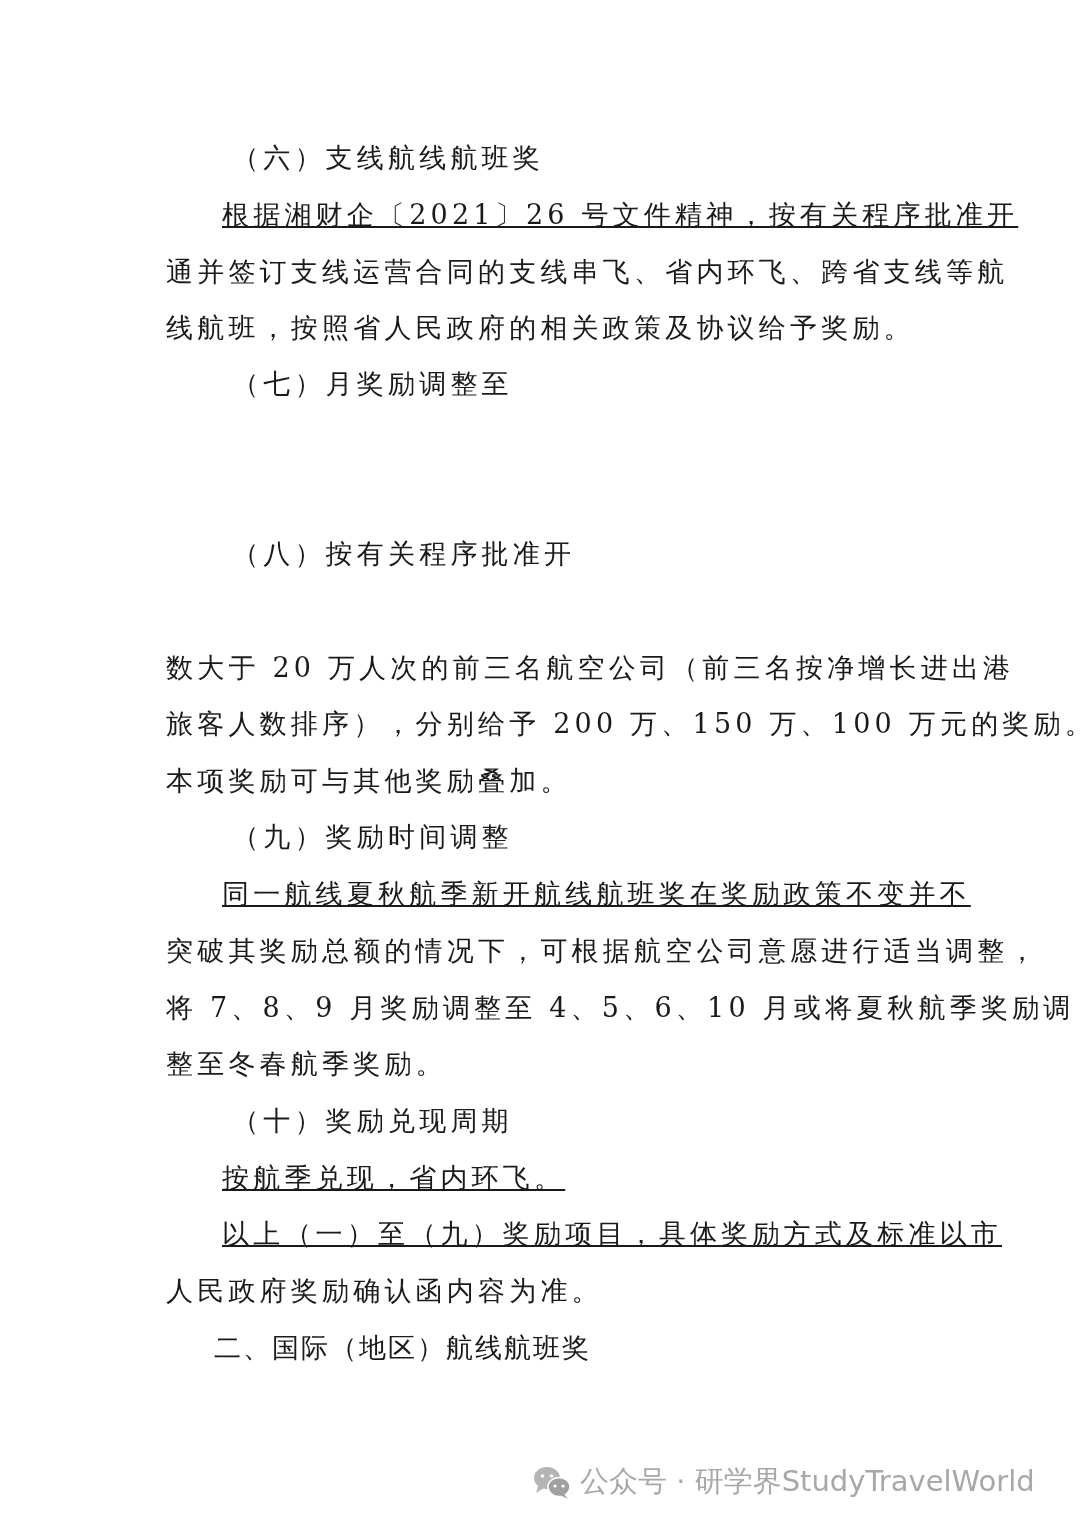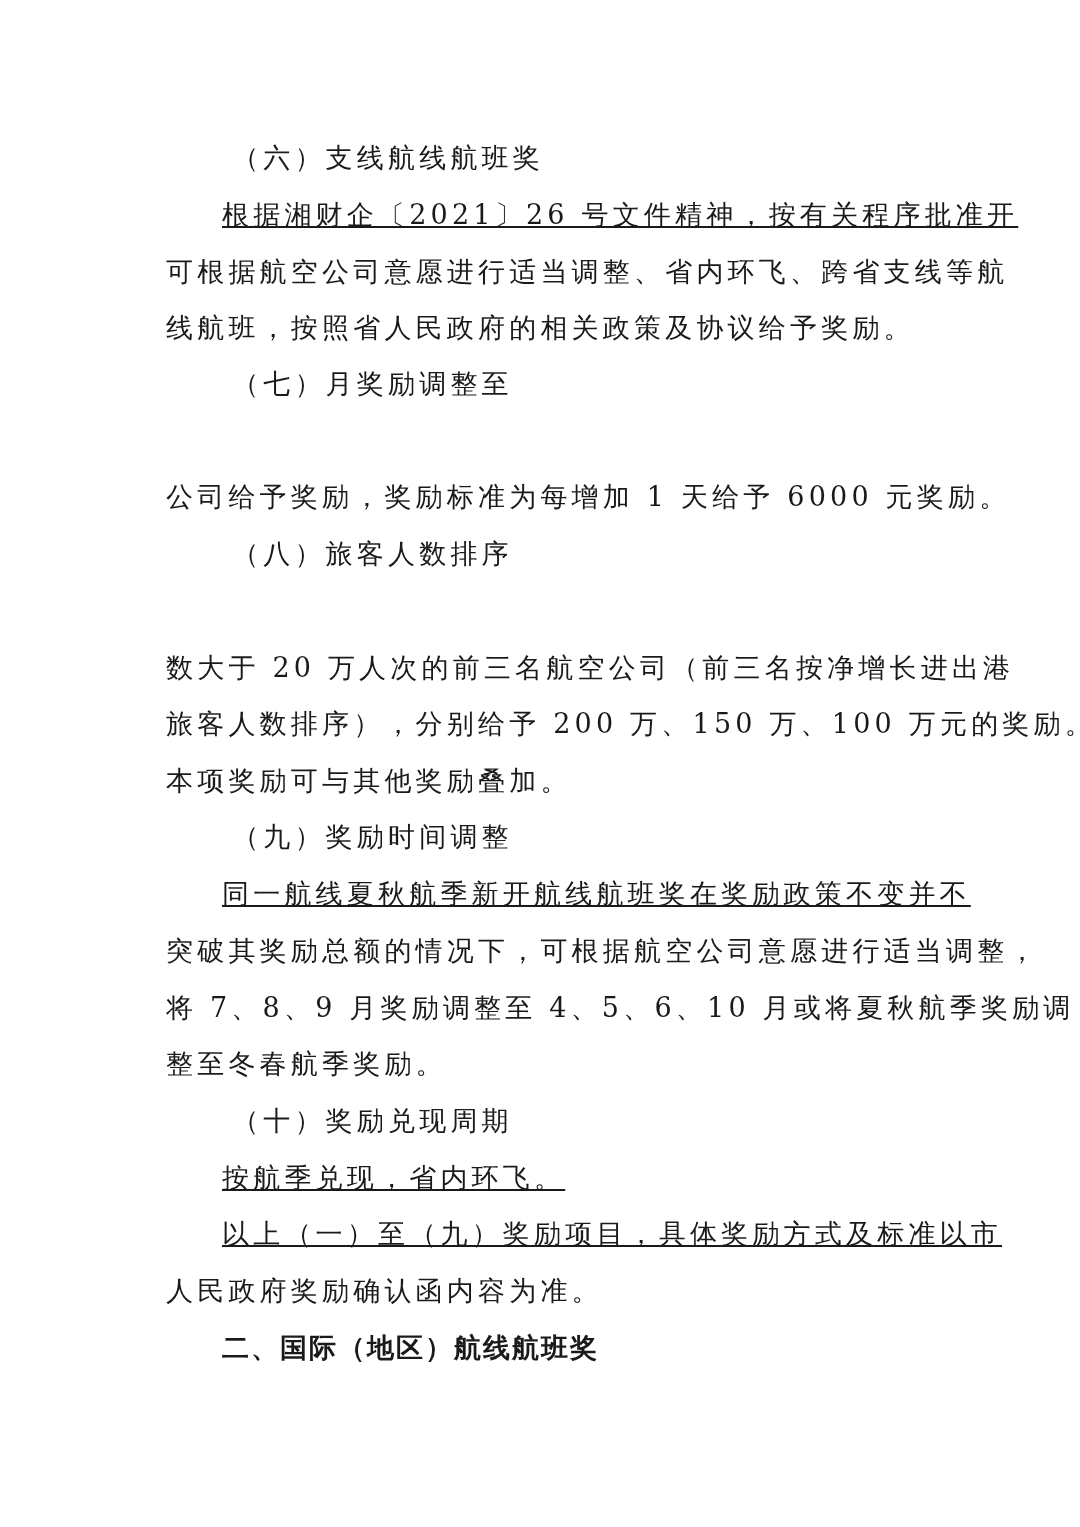--- a/index.html
+++ b/index.html
@@ -26,23 +26,23 @@
       position: absolute;
       left: 166px;
       font-size: 27px;
       letter-spacing: 4.2px;
       white-space: nowrap;
       line-height: 32px;
     }
     .indent { left: 222px; text-decoration: underline; }
     .heading { left: 232px; }
     .section-heading {
-      left: 222px;
+      left: 214px;
       font-family: "DejaVu Sans", "Liberation Sans", sans-serif;
-      font-weight: bold;
+      font-weight: normal;
       letter-spacing: 2px;
     }
     .watermark {
       position: absolute;
       left: 532px;
       top: 1462px;
       display: flex;
       align-items: center;
       gap: 8px;
       color: #a8a8a8;
@@ -55,37 +55,51 @@
       height: 36px;
       position: relative;
     }
   </style>
 </head>
 <body>
 
 <div class="page">
   <div class="line heading" style="top:142px">（六）支线航线航班奖</div>
   <div class="line indent" style="top:199px">根据湘财企〔2021〕26 号文件精神，按有关程序批准开</div>
-  <div class="line" style="top:256px">可根据航空公司意愿进行适当调整、省内环飞、跨省支线等航</div>
+  <div class="line" style="top:256px">通并签订支线运营合同的支线串飞、省内环飞、跨省支线等航</div>
   <div class="line" style="top:312px">线航班，按照省人民政府的相关政策及协议给予奖励。</div>
 
   <div class="line heading" style="top:368px">（七）月奖励调整至</div>
-  <div class="line" style="top:481px">公司给予奖励，奖励标准为每增加 1 天给予 6000 元奖励。</div>
 
-  <div class="line heading" style="top:538px">（八）旅客人数排序</div>
+  <div class="line heading" style="top:538px">（八）按有关程序批准开</div>
   <div class="line" style="top:652px">数大于 20 万人次的前三名航空公司（前三名按净增长进出港</div>
   <div class="line" style="top:708px">旅客人数排序），分别给予 200 万、150 万、100 万元的奖励。</div>
   <div class="line" style="top:765px">本项奖励可与其他奖励叠加。</div>
 
   <div class="line heading" style="top:821px">（九）奖励时间调整</div>
   <div class="line indent" style="top:878px">同一航线夏秋航季新开航线航班奖在奖励政策不变并不</div>
   <div class="line" style="top:935px">突破其奖励总额的情况下，可根据航空公司意愿进行适当调整，</div>
   <div class="line" style="top:992px">将 7、8、9 月奖励调整至 4、5、6、10 月或将夏秋航季奖励调</div>
   <div class="line" style="top:1048px">整至冬春航季奖励。</div>
 
   <div class="line heading" style="top:1105px">（十）奖励兑现周期</div>
   <div class="line indent" style="top:1162px">按航季兑现，省内环飞。</div>
   <div class="line indent" style="top:1218px">以上（一）至（九）奖励项目，具体奖励方式及标准以市</div>
   <div class="line" style="top:1275px">人民政府奖励确认函内容为准。</div>
 
   <div class="line section-heading" style="top:1332px">二、国际（地区）航线航班奖</div>
 
+  <div class="watermark">
+    <span class="wechat-icon">
+      <svg width="40" height="36" viewBox="0 0 40 36">
+        <ellipse cx="15" cy="14" rx="13" ry="11" fill="#b5b5b5"></ellipse>
+        <polygon points="6,22 4,29 12,24" fill="#b5b5b5"></polygon>
+        <circle cx="10.5" cy="12" r="1.8" fill="#ffffff"></circle>
+        <circle cx="19.5" cy="12" r="1.8" fill="#ffffff"></circle>
+        <ellipse cx="27" cy="23" rx="11" ry="9.5" fill="#a0a0a0" stroke="#ffffff" stroke-width="1.5"></ellipse>
+        <polygon points="32,30 36,35 28,31" fill="#a0a0a0"></polygon>
+        <circle cx="23" cy="22" r="1.6" fill="#ffffff"></circle>
+        <circle cx="31" cy="22" r="1.6" fill="#ffffff"></circle>
+      </svg>
+    </span>
+    <span>公众号 · 研学界StudyTravelWorld</span>
+  </div>
 </div>
 
 </body></html>

